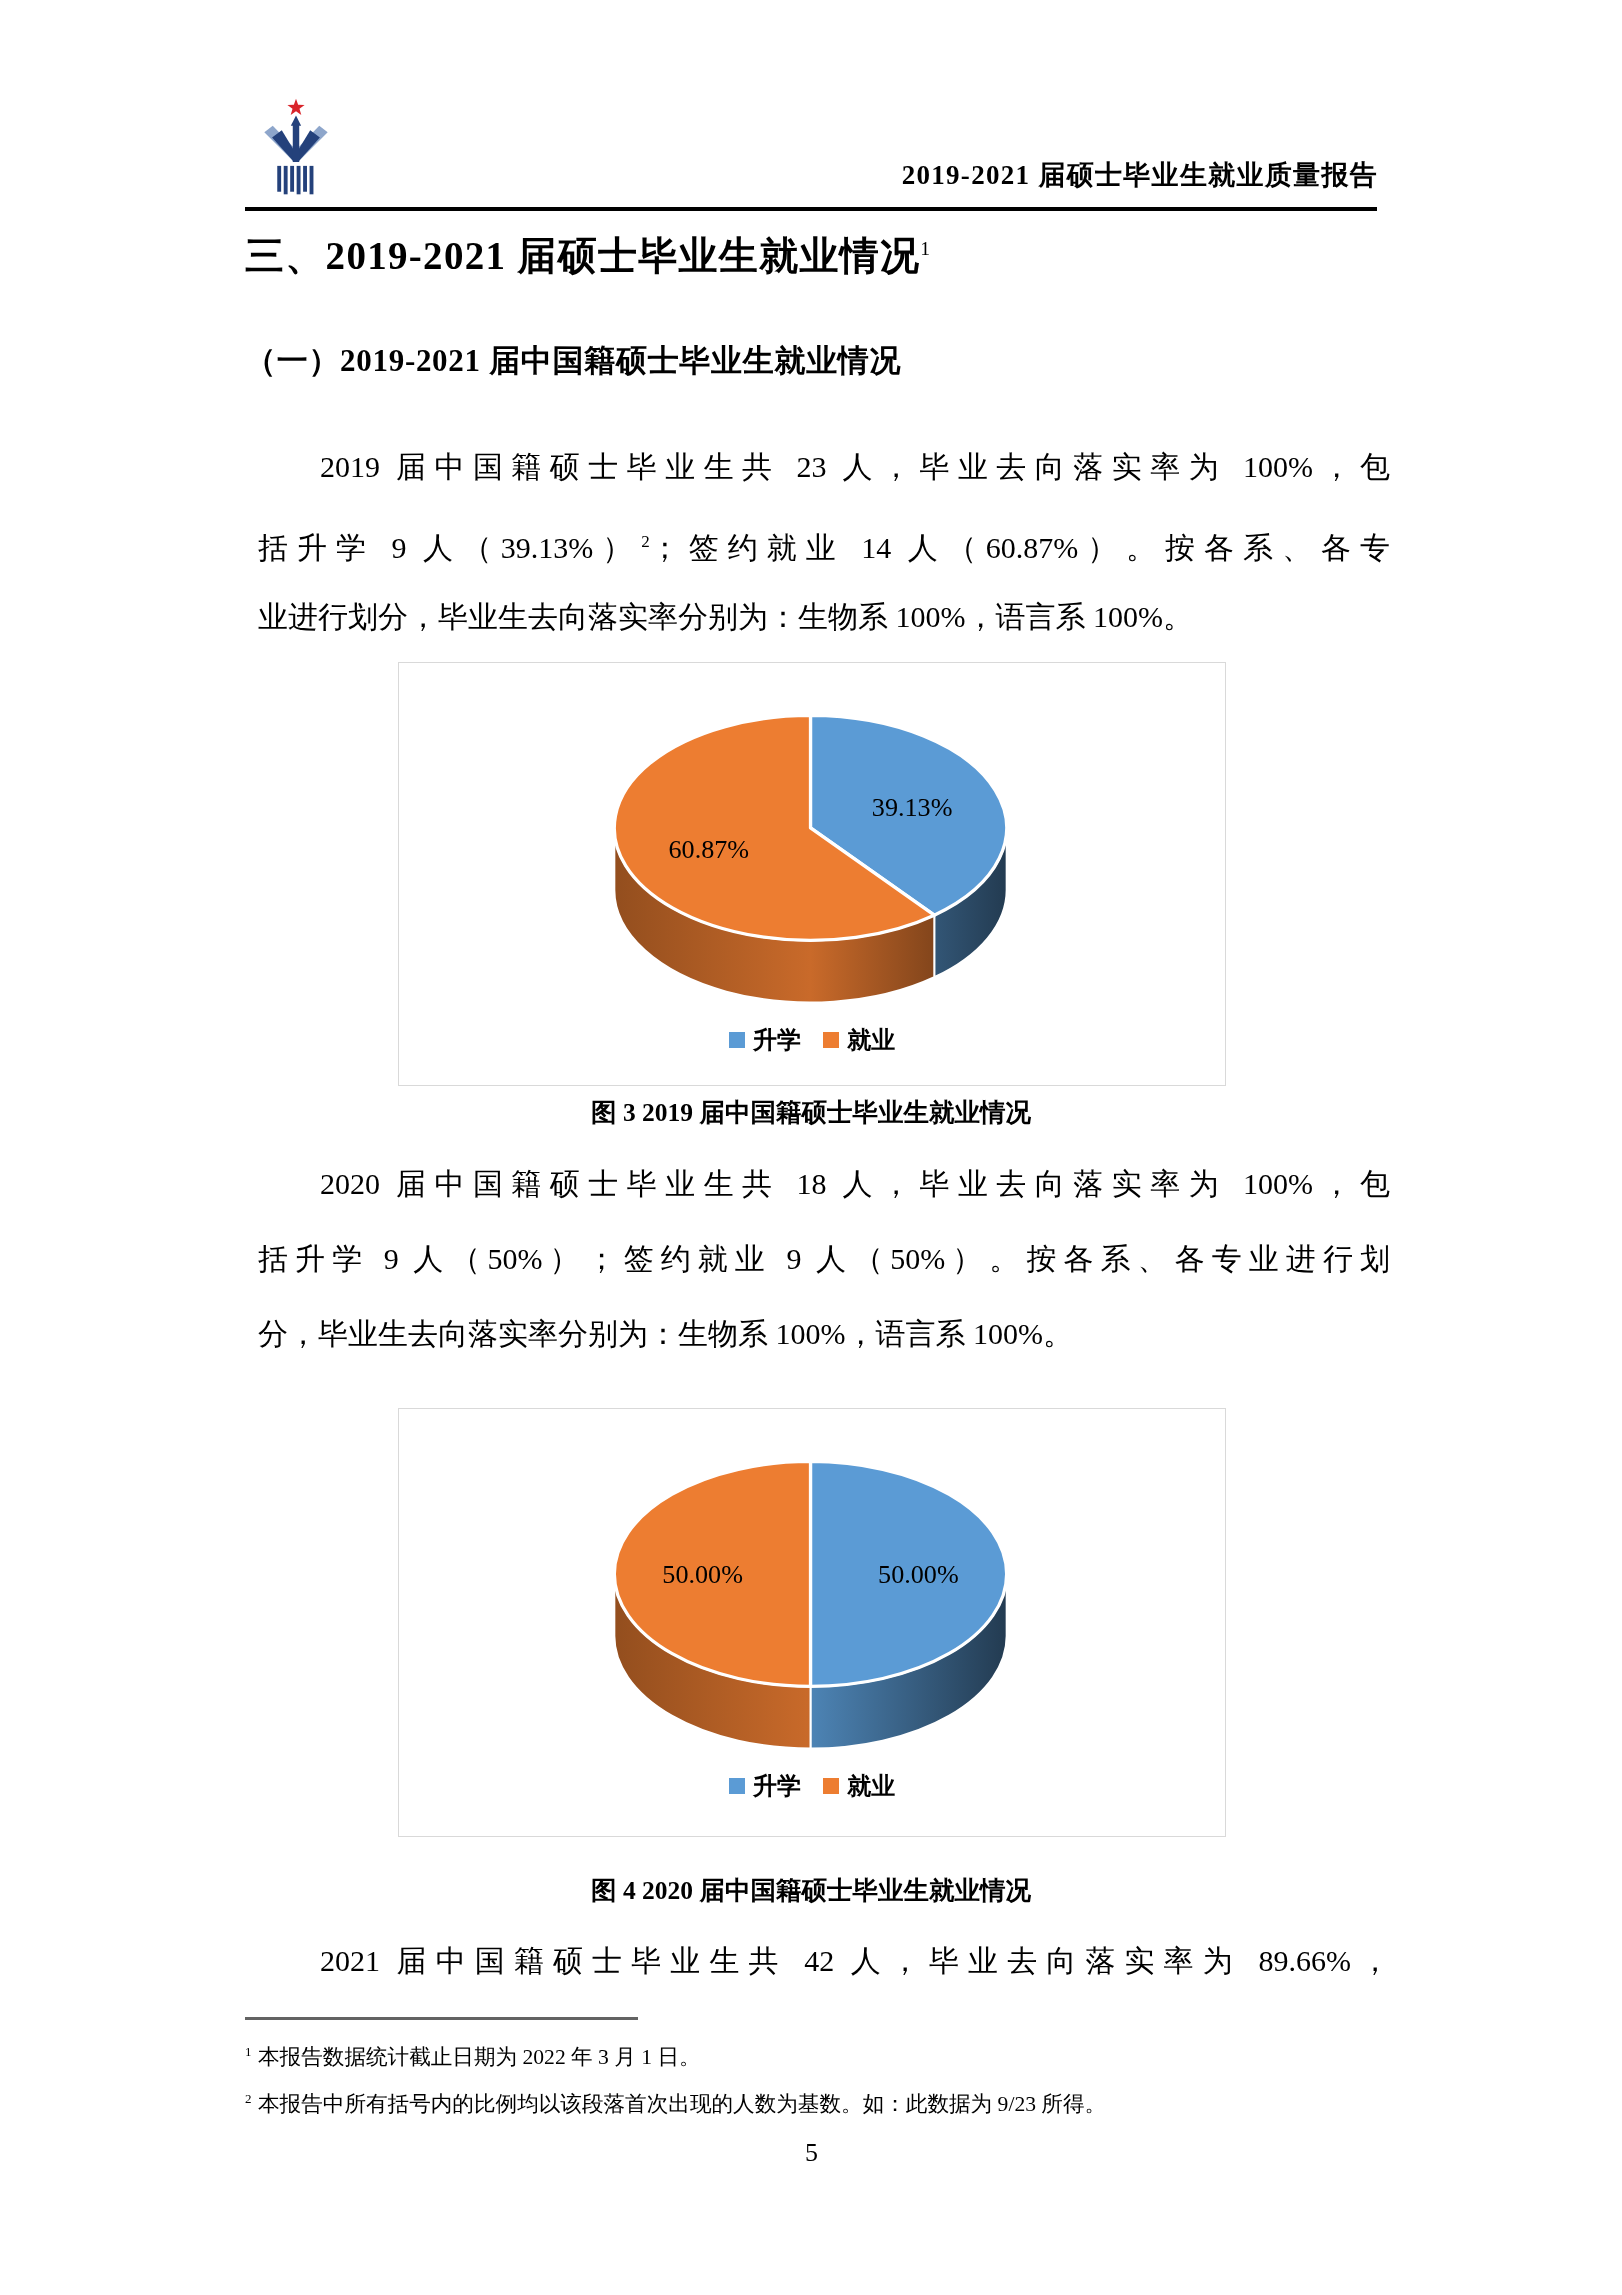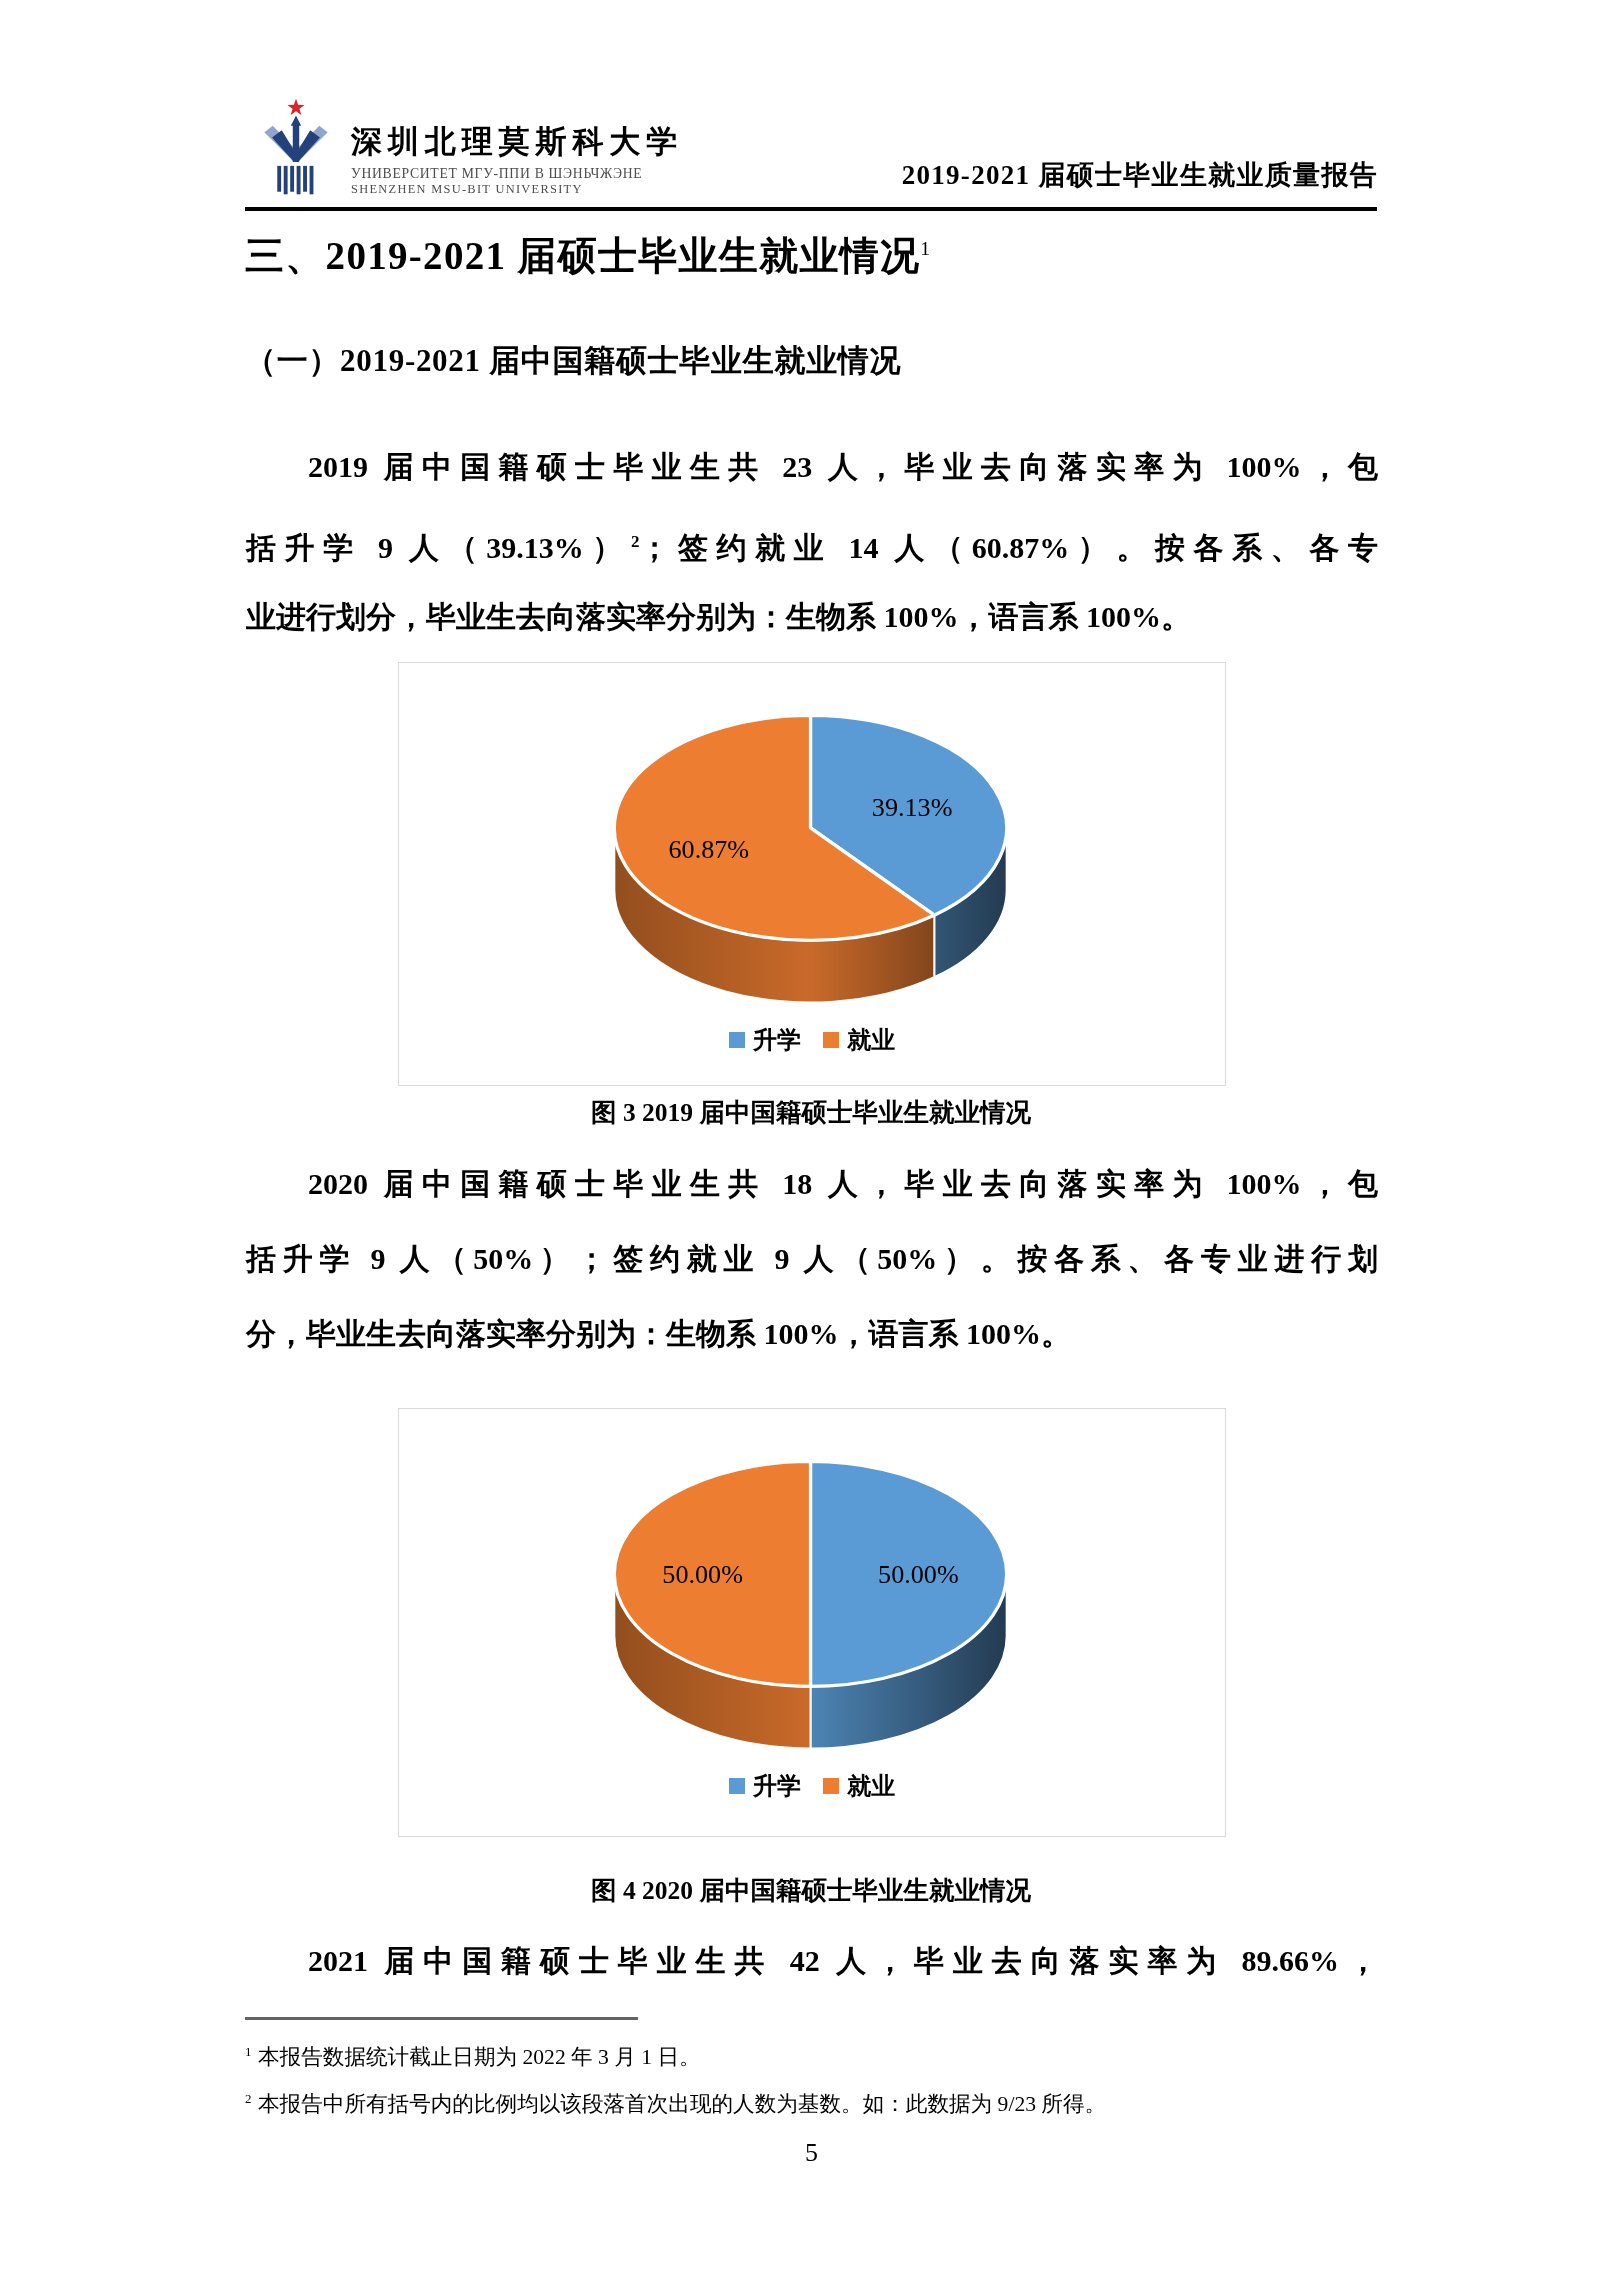--- a/index.html
+++ b/index.html
@@ -11,21 +11,21 @@
   .logo-cn{font-size:31px;font-weight:700;letter-spacing:5.9px;line-height:37px;}
   .logo-ru{font-size:13.7px;color:#4d4d4d;letter-spacing:0.7px;margin-top:5.2px;line-height:17px;}
   .logo-en{font-size:12.4px;color:#4d4d4d;letter-spacing:1.3px;line-height:15.7px;}
   .doc-title{position:absolute;right:245px;top:157px;font-size:27px;font-weight:700;letter-spacing:1.3px;}
   .header-rule{position:absolute;left:245px;top:207px;width:1132px;height:3.9px;background:#000;}
   
   .h1{position:absolute;left:245px;top:229px;font-size:39px;font-weight:700;letter-spacing:1.3px;text-align:right;}
   .h1 sup{font-size:19.6px;font-weight:400;}
   .h2{position:absolute;left:245px;top:340px;font-size:31px;font-weight:700;letter-spacing:0.7px;}
   
-  .para{position:absolute;left:246px;width:1132px;font-size:30px;font-weight:bold;}
+  .para{position:absolute;left:258px;width:1132px;font-size:30px;}
   .line{height:75px;line-height:75px;}
   .jl{text-align:justify;text-align-last:justify;}
   .indent{text-indent:62px;}
   .para sup{font-size:17px;}
   
   .figure{position:absolute;left:398px;width:826px;background:#fff;border:1.3px solid #d9d9d9;}
   .fig1{top:662px;height:422px;}
   .fig2{top:1408px;height:427px;}
   .pie-svg{position:absolute;left:0;top:7.9px;width:823px;height:340px;}
   .legend{position:absolute;left:0;right:0;top:361px;display:flex;justify-content:center;gap:22px;
@@ -56,25 +56,20 @@
       <polygon points="68,100 102,62 87,51 68,82" fill="#24417b"></polygon>
       <rect x="60" y="42" width="10" height="58" fill="#24417b"></rect>
       <polygon points="65,28 57,44 73,44" fill="#24417b"></polygon>
       <rect x="36" y="106" width="6" height="40" fill="#24417b"></rect>
       <rect x="46" y="106" width="6" height="44" fill="#24417b"></rect>
       <rect x="56" y="106" width="6" height="40" fill="#24417b"></rect>
       <rect x="66" y="106" width="6" height="44" fill="#24417b"></rect>
       <rect x="76" y="106" width="6" height="40" fill="#24417b"></rect>
       <rect x="86" y="106" width="6" height="44" fill="#24417b"></rect>
     </svg>
-    <div class="logo-text">
-      <div class="logo-cn">深圳北理莫斯科大学</div>
-      <div class="logo-ru">УНИВЕРСИТЕТ МГУ-ППИ В ШЭНЬЧЖЭНЕ</div>
-      <div class="logo-en">SHENZHEN MSU-BIT UNIVERSITY</div>
-    </div>
   </div>
   <div class="doc-title">2019-2021 届硕士毕业生就业质量报告</div>
   <div class="header-rule"></div>
 
   <div class="h1"><span>三、2019-2021 届硕士毕业生就业情况</span><sup>1</sup></div>
   <div class="h2">（一）2019-2021 届中国籍硕士毕业生就业情况</div>
 
   <div class="para" style="top:429px;">
     <div class="line jl indent">2019 届中国籍硕士毕业生共 23 人，毕业去向落实率为 100%，包</div>
     <div class="line jl"><span>括升学 9 人（39.13%）</span><sup>2</sup><span>；签约就业 14 人（60.87%）。按各系、各专</span></div>

